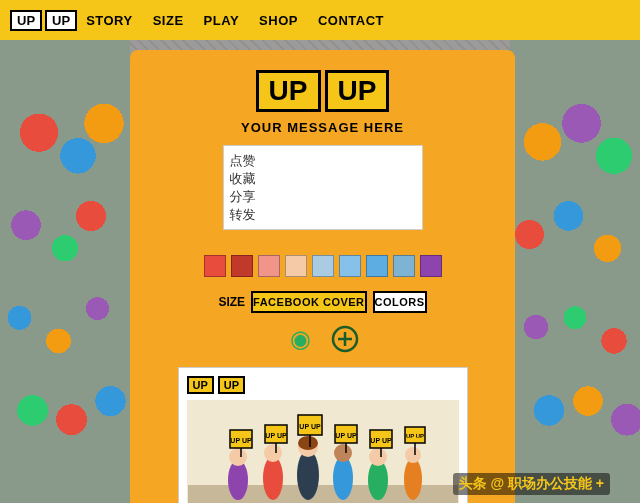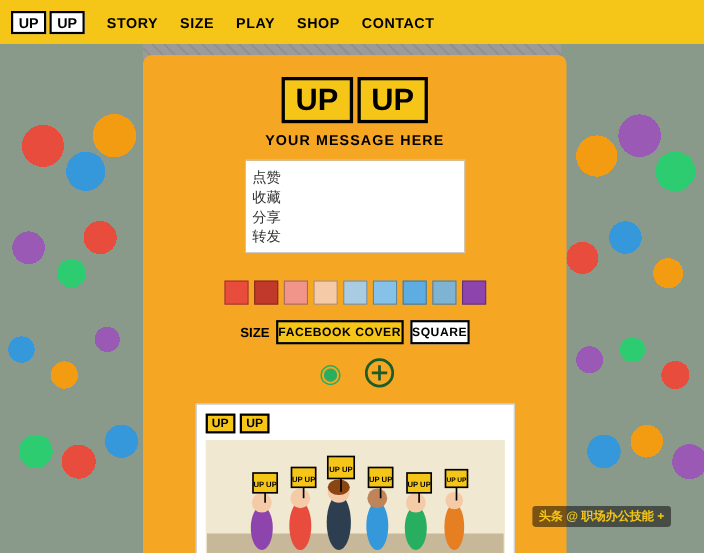--- a/index.html
+++ b/index.html
@@ -60,21 +60,21 @@
       font-weight: 900;
       font-size: 13px;
       padding: 2px 5px;
       color: #000;
       line-height: 1;
     }
 
     .nav-links {
       display: flex;
       gap: 20px;
-      margin-left: 20px;
+      margin-left: 9px;
     }
 
     .nav-link {
       font-weight: 700;
       font-size: 13px;
       color: #000;
       text-decoration: none;
       letter-spacing: 0.5px;
       cursor: pointer;
     }
@@ -256,23 +256,23 @@
       width: 130px;
       height: 463px;
       z-index: 3;
     }
     .side-left { left: 0; }
     .side-right { right: 0; }
 
     
     .watermark {
       position: absolute;
-      bottom: 24px;
+      bottom: 8px;
       right: 30px;
-      font-size: 11px;
+      font-size: 14px;
       font-weight: 700;
       color: #f5c518;
       z-index: 20;
       background: rgba(0,0,0,0.5);
       padding: 2px 6px;
       border-radius: 3px;
     }
 
     
     .crowd-canvas {
@@ -372,21 +372,21 @@
     <div class="swatch" style="background:#a9cce3;"></div>
     <div class="swatch" style="background:#85c1e9;"></div>
     <div class="swatch" style="background:#5dade2;"></div>
     <div class="swatch" style="background:#7fb3d3;"></div>
     <div class="swatch" style="background:#8e44ad;"></div>
   </div>
 
   <div class="size-row">
     <span class="size-label">SIZE</span>
     <button class="size-btn active">FACEBOOK COVER</button>
-    <button class="size-btn">SQUARE</button>
+    <button class="size-btn">COLORS</button>
   </div>
 
   <div class="action-icons">
     <div class="action-icon green" style="font-size:24px; color:#27ae60;">◉</div>
     <div class="action-icon dark-green" style="font-size:24px; color:#1a5c2a;">
       <svg width="28" height="28" viewBox="0 0 28 28">
         <circle cx="14" cy="14" r="12" fill="none" stroke="#1a5c2a" stroke-width="2.5"></circle>
         <line x1="14" y1="7" x2="14" y2="21" stroke="#1a5c2a" stroke-width="2.5"></line>
         <line x1="7" y1="14" x2="21" y2="14" stroke="#1a5c2a" stroke-width="2.5"></line>
       </svg>

